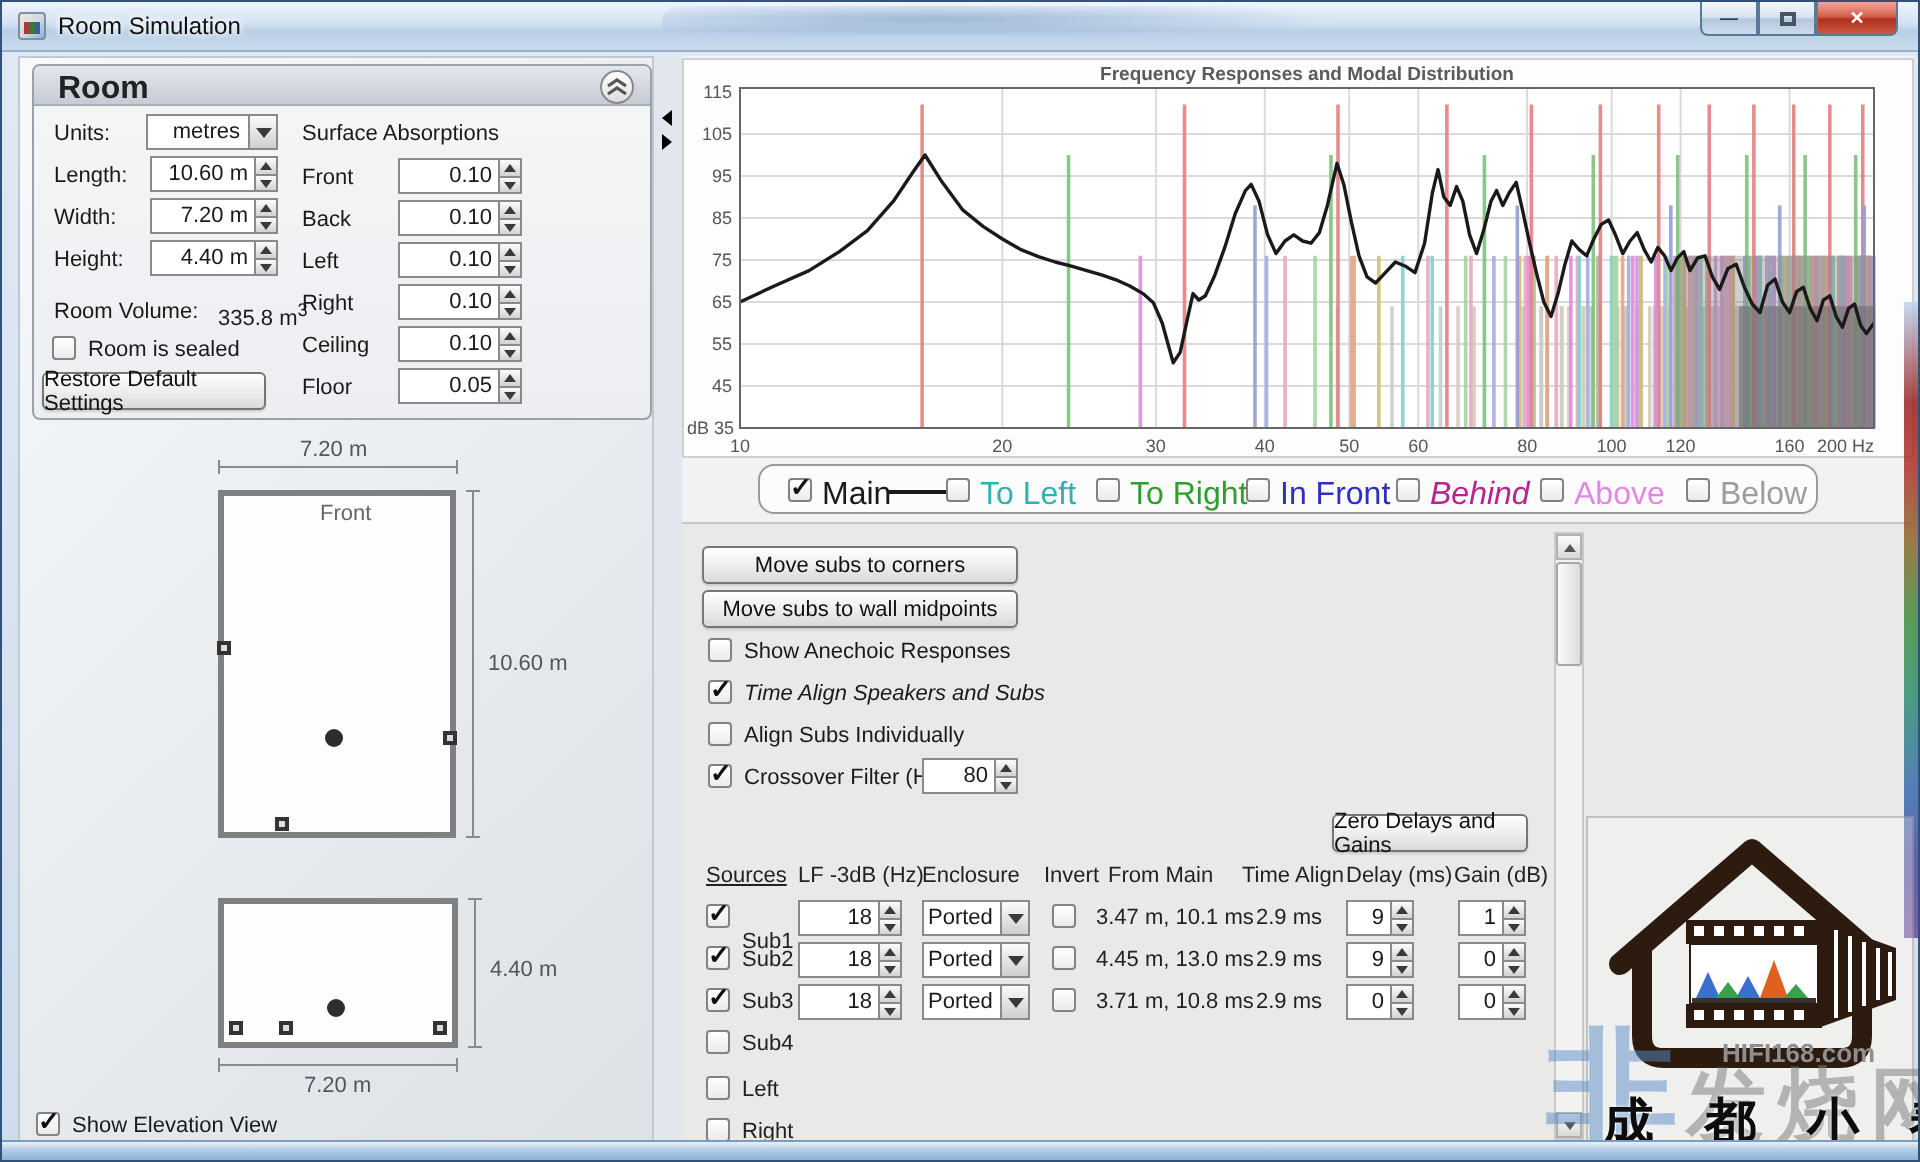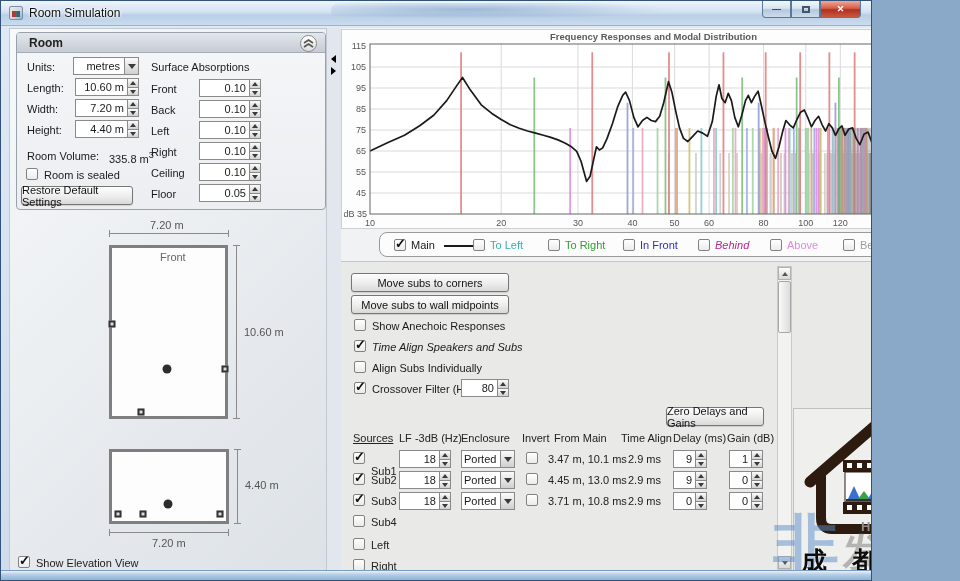--- a/index.html
+++ b/index.html
@@ -1,16 +1,16 @@
 <!DOCTYPE html>
 <html><head>
 <meta charset="utf-8">
 <style>
   html,body{margin:0;padding:0;background:#8aa8c8;}
-  .screen{position:relative;width:872px;height:581px;overflow:hidden;
+  .screen{position:relative;width:960px;height:581px;overflow:hidden;
     font-family:"Liberation Sans",sans-serif;font-size:11px;color:#1a1a1a;
     background:linear-gradient(180deg,#dfeaf6 0%,#cfdcec 100%);
     border:1px solid #33527a;box-sizing:border-box;}
   
   .titlebar{position:absolute;left:0;top:0;width:100%;height:24px;
     background:linear-gradient(180deg,#eef5fc 0%,#d4e2f2 45%,#b9cfe6 60%,#cadcee 100%);
     border-bottom:1px solid #9ab2cc;}
   .titlebar .blob1{position:absolute;left:330px;top:2px;width:340px;height:16px;border-radius:10px;
     background:radial-gradient(ellipse at 40% 40%,rgba(90,130,180,.45),rgba(90,130,180,0) 70%);}
   .app-icon{position:absolute;left:8px;top:5px;width:14px;height:14px;border:1px solid #7a90a8;border-radius:2px;
@@ -54,21 +54,21 @@
   .combo .arr::after{content:"";position:absolute;left:3px;top:6px;
     border-left:4px solid transparent;border-right:4px solid transparent;border-top:5px solid #3a3a3a;}
   
   .left-panel{position:absolute;left:8px;top:27px;width:318px;height:543px;
     background:linear-gradient(135deg,#f7f9fb 0%,#e4e8ec 70%,#dde2e7 100%);
     border:1px solid #c2c8cf;box-sizing:border-box;}
   .groupbox{position:absolute;left:6px;top:3px;width:308px;height:176px;border:1px solid #99a1aa;border-radius:4px;
     background:linear-gradient(180deg,#f4f6f8,#eceef1);}
   .grouphdr{position:absolute;left:0;top:0;width:100%;height:20px;border-radius:3px 3px 0 0;
     background:linear-gradient(180deg,#e3e7ec 0%,#c6ccd4 100%);border-bottom:1px solid #a6adb6;box-sizing:border-box;}
-  .grouphdr .t{position:absolute;left:12px;top:3px;font-weight:bold;font-size:12px;color:#222;}
+  .grouphdr .t{position:absolute;left:12px;top:3px;font-weight:bold;font-size:16px;color:#222;}
   .collapse{position:absolute;right:8px;top:2px;width:15px;height:15px;border:1px solid #8a8a8a;border-radius:50%;
     background:linear-gradient(180deg,#fff,#ddd);}
   .collapse svg{position:absolute;left:2px;top:3px;}
   .room-rect{position:absolute;background:#fdfdfd;border:3px solid #7f7f7f;box-sizing:border-box;}
   .dim{position:absolute;background:#8a8a8a;}
   .dimlbl{position:absolute;color:#555;font-size:11px;white-space:nowrap;}
   .spk{position:absolute;width:7px;height:7px;box-sizing:border-box;border:2px solid #333;background:#ddd;
     transform:translate(-50%,-50%);}
   .listener{position:absolute;width:9px;height:9px;border-radius:50%;background:#2d2d2d;transform:translate(-50%,-50%);}
   
@@ -76,21 +76,21 @@
   .tri-left{position:absolute;left:4px;top:27px;width:0;height:0;
     border-top:4px solid transparent;border-bottom:4px solid transparent;border-right:5px solid #000;}
   .tri-right{position:absolute;left:4px;top:39px;width:0;height:0;
     border-top:4px solid transparent;border-bottom:4px solid transparent;border-left:5px solid #000;}
   
   .right-bg{position:absolute;left:340px;top:27px;width:616px;height:543px;background:#f1f2f4;}
   .chart-panel{position:absolute;left:340px;top:28px;width:616px;height:200px;background:#fdfdfd;
     border:1px solid #d0d0d0;box-sizing:border-box;}
   .legend-box{position:absolute;left:378px;top:231px;width:530px;height:25px;background:#fcfcfc;
     border:1px solid #9a9a9a;border-radius:8px;box-sizing:border-box;}
-  .legend-item-label{position:absolute;top:6px;font-size:11px;}
+  .legend-item-label{position:absolute;top:6px;font-size:16px;}
   .controls-panel{position:absolute;left:340px;top:260px;width:616px;height:310px;
     background:#e9e9e7;border-top:1px solid #c6c6c4;box-sizing:border-box;}
   .hdr-cell{position:absolute;top:0;font-size:11px;color:#222;white-space:nowrap;}
   .cell-text{position:absolute;font-size:11px;color:#222;white-space:nowrap;}
   
   .vscroll{position:absolute;width:15px;background:#f2f2f0;border:1px solid #c9c9c9;box-sizing:border-box;}
   .varrow{position:absolute;left:0;width:13px;height:13px;background:linear-gradient(180deg,#fcfcfc,#d8d8d8);
     border:1px solid #b0b0b0;box-sizing:border-box;}
   .varrow::after{content:"";position:absolute;left:3px;}
   .varrow.up::after{top:4px;border-left:3px solid transparent;border-right:3px solid transparent;border-bottom:4px solid #555;}

